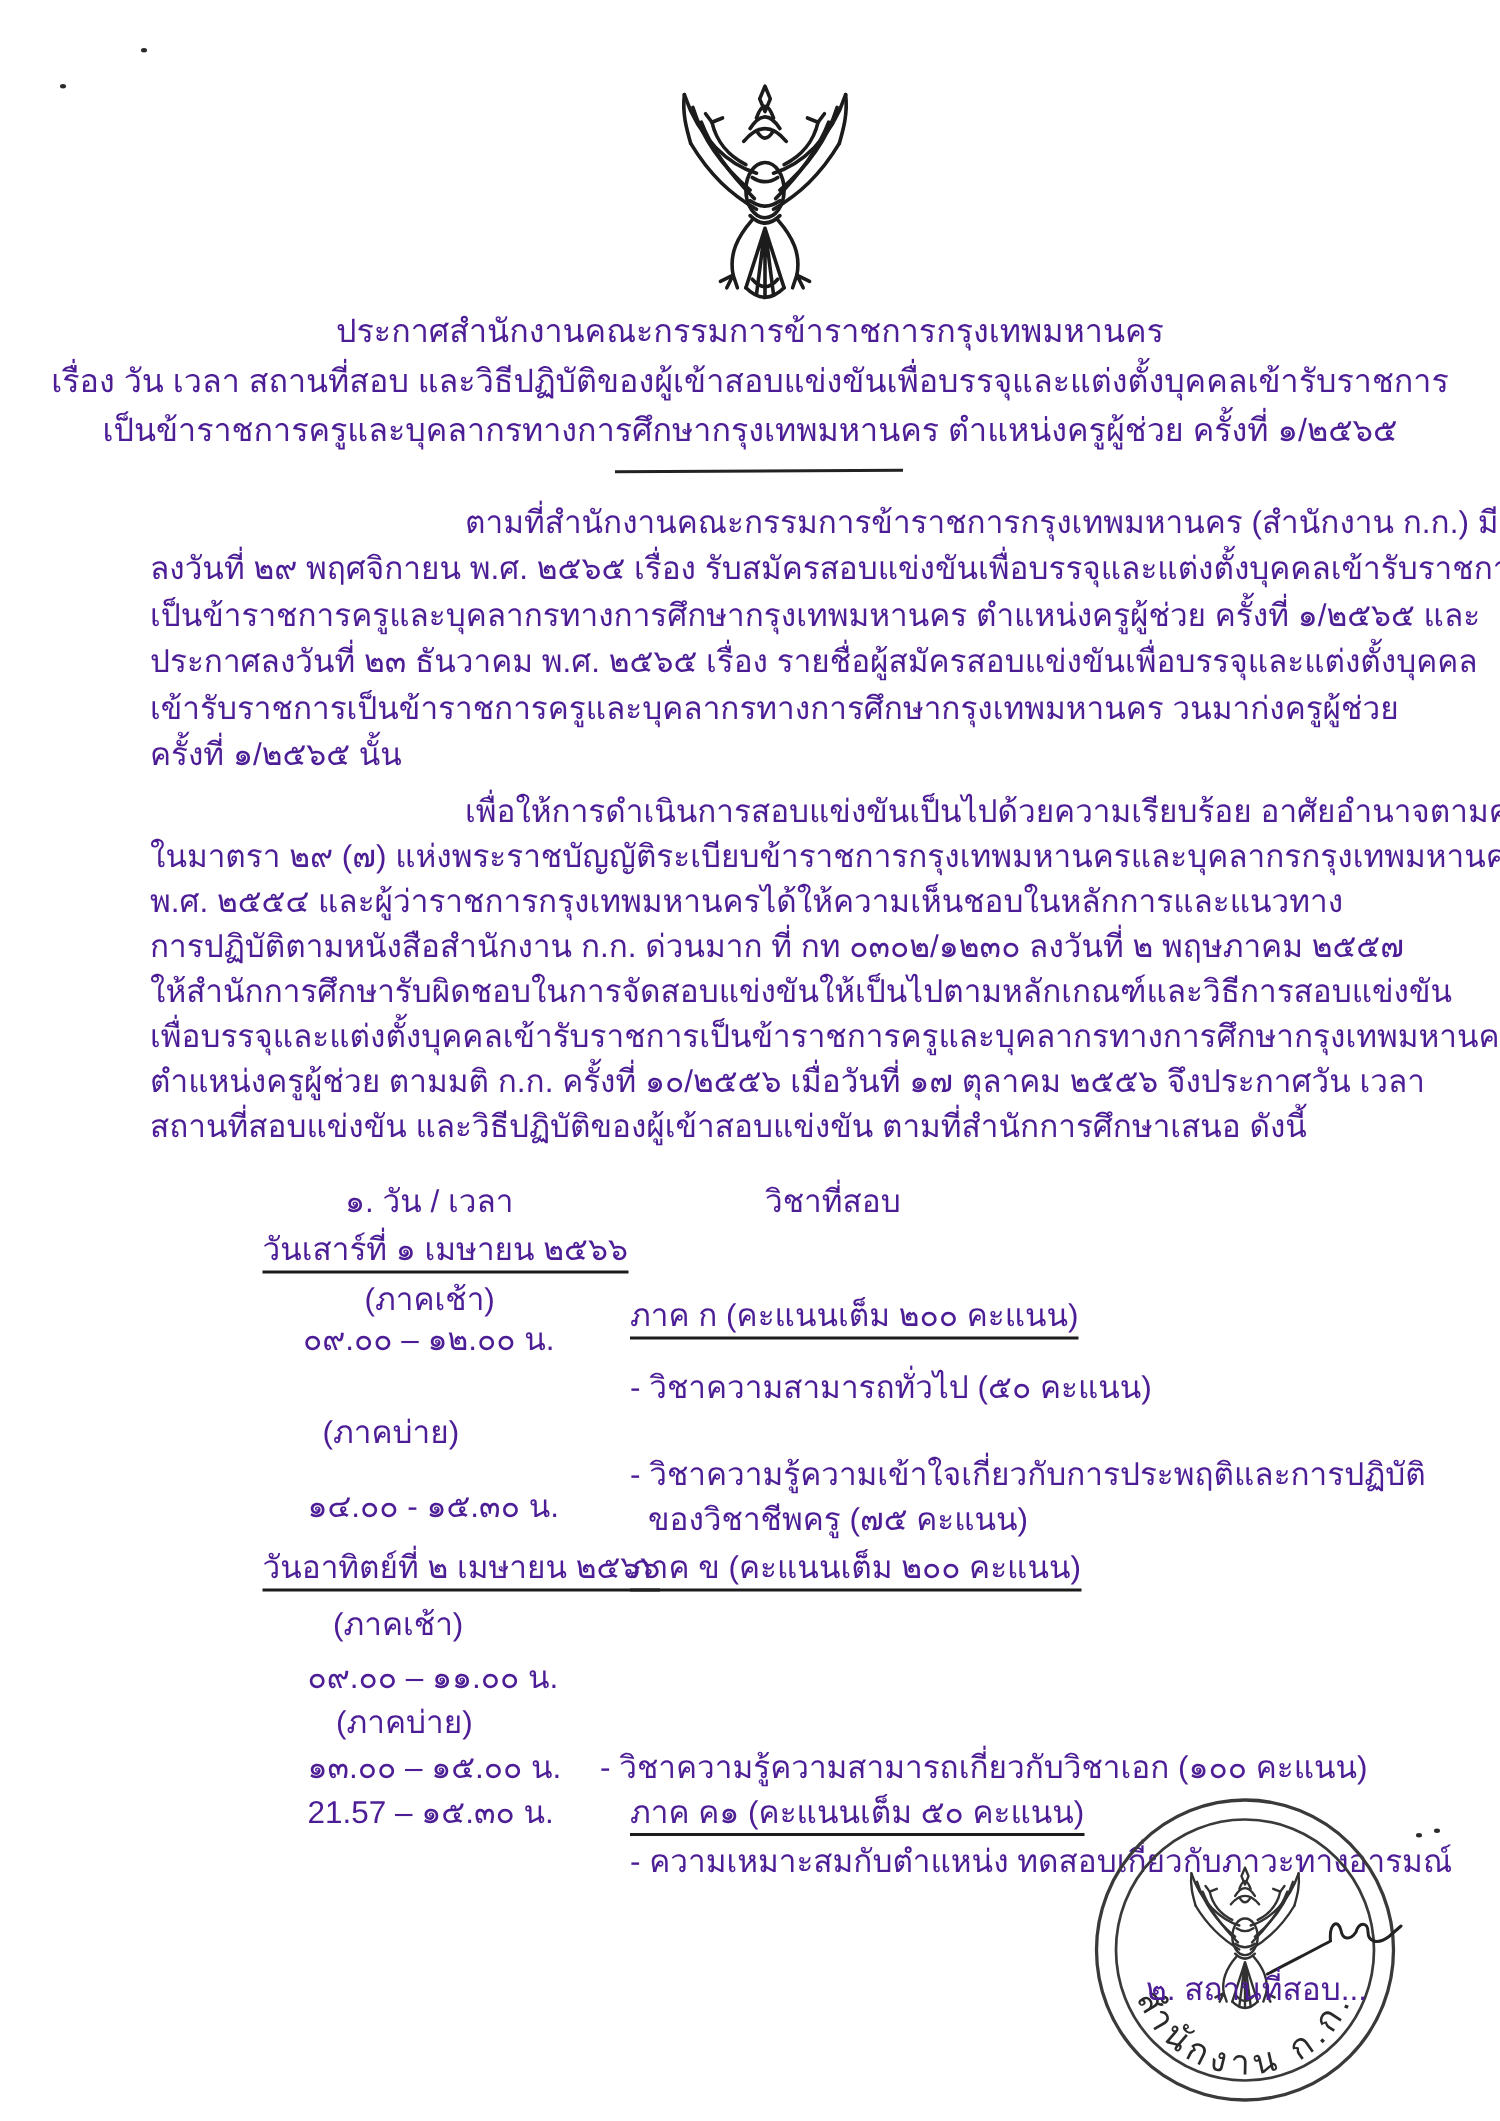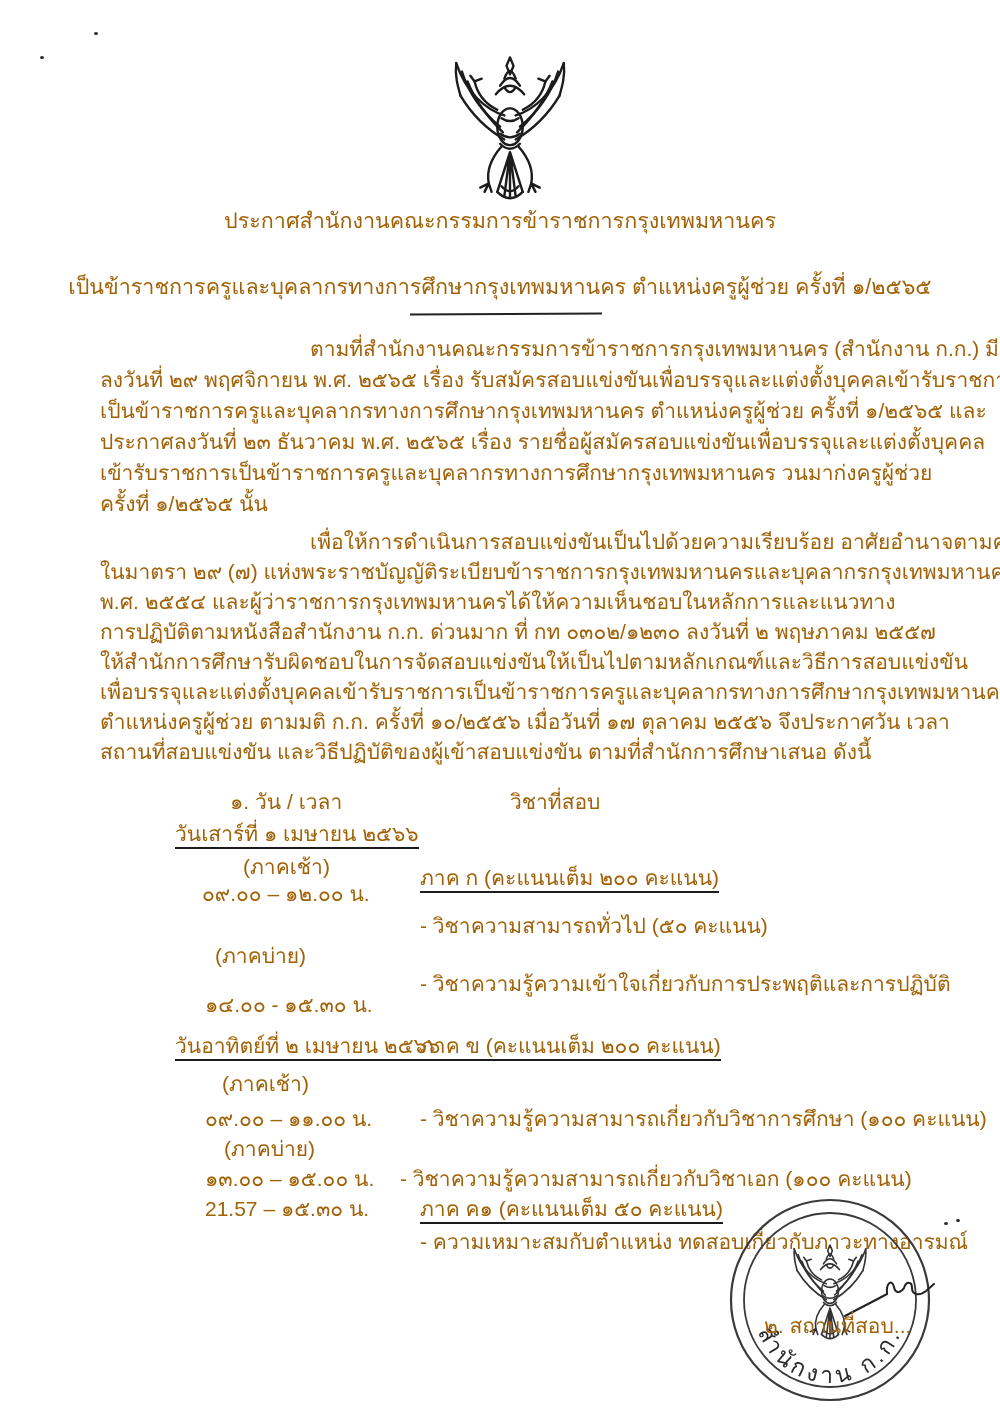--- a/index.html
+++ b/index.html
@@ -1,17 +1,17 @@
 <!DOCTYPE html>
 <html><head>
 <meta charset="utf-8">
 <style>
   html,body{margin:0;padding:0;background:#ffffff;}
   .page{position:relative;width:1000px;height:1414px;background:#ffffff;overflow:hidden;
-        font-family:"Liberation Sans","DejaVu Sans",sans-serif;color:#a16207;}
+        font-family:"Liberation Sans","DejaVu Sans",sans-serif;color:#4c1d95;}
   .abs{position:absolute;white-space:nowrap;line-height:27px;font-size:21px;}
   .ctr{left:0;width:1000px;text-align:center;}
   .title{font-size:21.5px;}
   .pwrap{position:absolute;left:100px;width:830px;}
   .pline{position:absolute;left:0;white-space:nowrap;font-size:21px;line-height:27px;}
   .ind{left:210px;}
   .u{border-bottom:2px solid #1c1c1c;padding-bottom:2px;}
   .divider{position:absolute;left:410px;top:313px;width:192px;height:2px;background:#222;transform:rotate(-0.3deg);}
   .speck{position:absolute;width:4px;height:3px;background:#2a2a2a;border-radius:50%;}
   .sealnote{position:absolute;left:764px;top:1309px;font-size:21px;white-space:nowrap;z-index:5;}
@@ -62,20 +62,21 @@
   <div class="speck" style="left:94px;top:32px"></div>
   <div class="speck" style="left:40px;top:56px"></div>
   <div class="speck" style="left:944px;top:1222px"></div>
   <div class="speck" style="left:956px;top:1219px"></div>
 
   <svg style="position:absolute;left:438px;top:56px" width="144" height="150" viewBox="0 0 100 106">
     <use href="#garuda" x="0" y="0" width="100" height="106"></use>
   </svg>
 
   <div class="abs ctr title" style="top:208px">ประกาศสำนักงานคณะกรรมการข้าราชการกรุงเทพมหานคร</div>
+  <div class="abs ctr title" style="top:241px">เรื่อง  วัน เวลา สถานที่สอบ และวิธีปฏิบัติของผู้เข้าสอบแข่งขันเพื่อบรรจุและแต่งตั้งบุคคลเข้ารับราชการ</div>
   <div class="abs ctr title" style="top:274px">เป็นข้าราชการครูและบุคลากรทางการศึกษากรุงเทพมหานคร ตำแหน่งครูผู้ช่วย ครั้งที่ ๑/๒๕๖๕</div>
   <div class="divider"></div>
 
   <div class="pwrap" style="top:0">
     <div class="pline ind" style="top:335px">ตามที่สำนักงานคณะกรรมการข้าราชการกรุงเทพมหานคร (สำนักงาน ก.ก.) มีประกาศ</div>
     <div class="pline" style="top:366px">ลงวันที่ ๒๙ พฤศจิกายน พ.ศ. ๒๕๖๕ เรื่อง รับสมัครสอบแข่งขันเพื่อบรรจุและแต่งตั้งบุคคลเข้ารับราชการ</div>
     <div class="pline" style="top:397px">เป็นข้าราชการครูและบุคลากรทางการศึกษากรุงเทพมหานคร ตำแหน่งครูผู้ช่วย ครั้งที่ ๑/๒๕๖๕ และ</div>
     <div class="pline" style="top:428px">ประกาศลงวันที่ ๒๓ ธันวาคม พ.ศ. ๒๕๖๕ เรื่อง รายชื่อผู้สมัครสอบแข่งขันเพื่อบรรจุและแต่งตั้งบุคคล</div>
     <div class="pline" style="top:459px">เข้ารับราชการเป็นข้าราชการครูและบุคลากรทางการศึกษากรุงเทพมหานคร วนมาก่งครูผู้ช่วย</div>
     <div class="pline" style="top:490px">ครั้งที่ ๑/๒๕๖๕ นั้น</div>
@@ -100,28 +101,28 @@
 
   <div class="abs" style="left:243px;top:853px">(ภาคเช้า)</div>
 
   <div class="abs" style="left:202px;top:880px">๐๙.๐๐ – ๑๒.๐๐ น.</div>
   <div class="abs" style="left:420px;top:912px">- วิชาความสามารถทั่วไป (๕๐ คะแนน)</div>
 
   <div class="abs" style="left:215px;top:942px">(ภาคบ่าย)</div>
 
   <div class="abs" style="left:205px;top:991px">๑๔.๐๐ - ๑๕.๓๐ น.</div>
   <div class="abs" style="left:420px;top:970px">- วิชาความรู้ความเข้าใจเกี่ยวกับการประพฤติและการปฏิบัติ</div>
+  <div class="abs" style="left:432px;top:1000px">ของวิชาชีพครู (๗๕ คะแนน)</div>
 
   <div class="abs" style="left:175px;top:1032px"><span class="u">วันอาทิตย์ที่ ๒ เมษายน ๒๕๖๖</span></div>
   <div class="abs" style="left:420px;top:1032px"><span class="u">ภาค ข (คะแนนเต็ม ๒๐๐ คะแนน)</span></div>
 
   <div class="abs" style="left:222px;top:1070px">(ภาคเช้า)</div>
 
   <div class="abs" style="left:205px;top:1105px">๐๙.๐๐ – ๑๑.๐๐ น.</div>
-  <div class="abs" style="left:420px;top:1105px">- วิชาความรู้ความสามารถเกี่ยวกับวิชาการศึกษา (๑๐๐ คะแนน)</div>
 
   <div class="abs" style="left:224px;top:1135px">(ภาคบ่าย)</div>
 
   <div class="abs" style="left:205px;top:1165px">๑๓.๐๐ – ๑๕.๐๐ น.</div>
   <div class="abs" style="left:400px;top:1165px">- วิชาความรู้ความสามารถเกี่ยวกับวิชาเอก (๑๐๐ คะแนน)</div>
 
   <div class="abs" style="left:205px;top:1195px">21.57 – ๑๕.๓๐ น.</div>
   <div class="abs" style="left:420px;top:1195px"><span class="u">ภาค ค๑ (คะแนนเต็ม ๕๐ คะแนน)</span></div>
 
   <div class="abs" style="left:420px;top:1228px">- ความเหมาะสมกับตำแหน่ง ทดสอบเกี่ยวกับภาวะทางอารมณ์</div>

